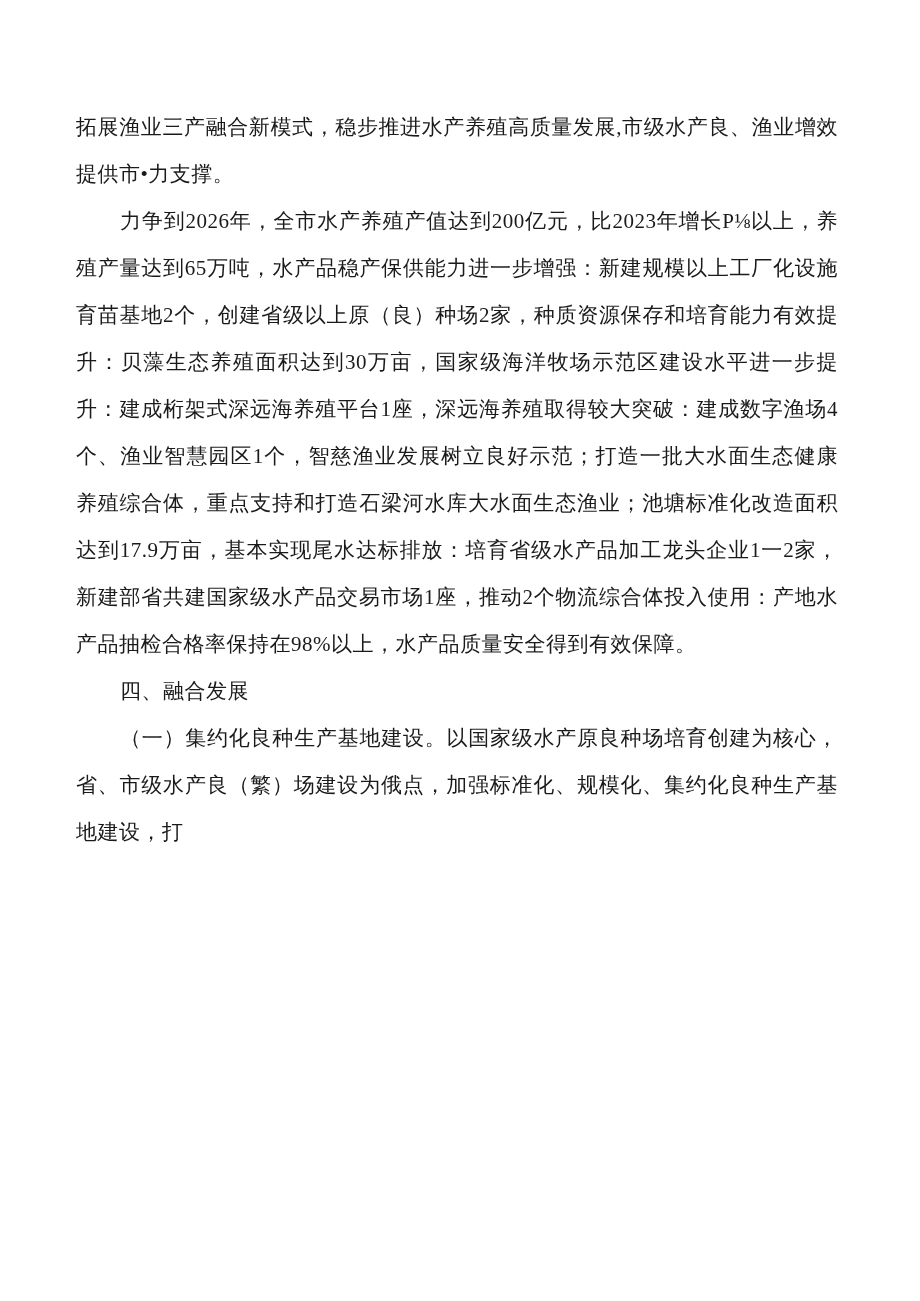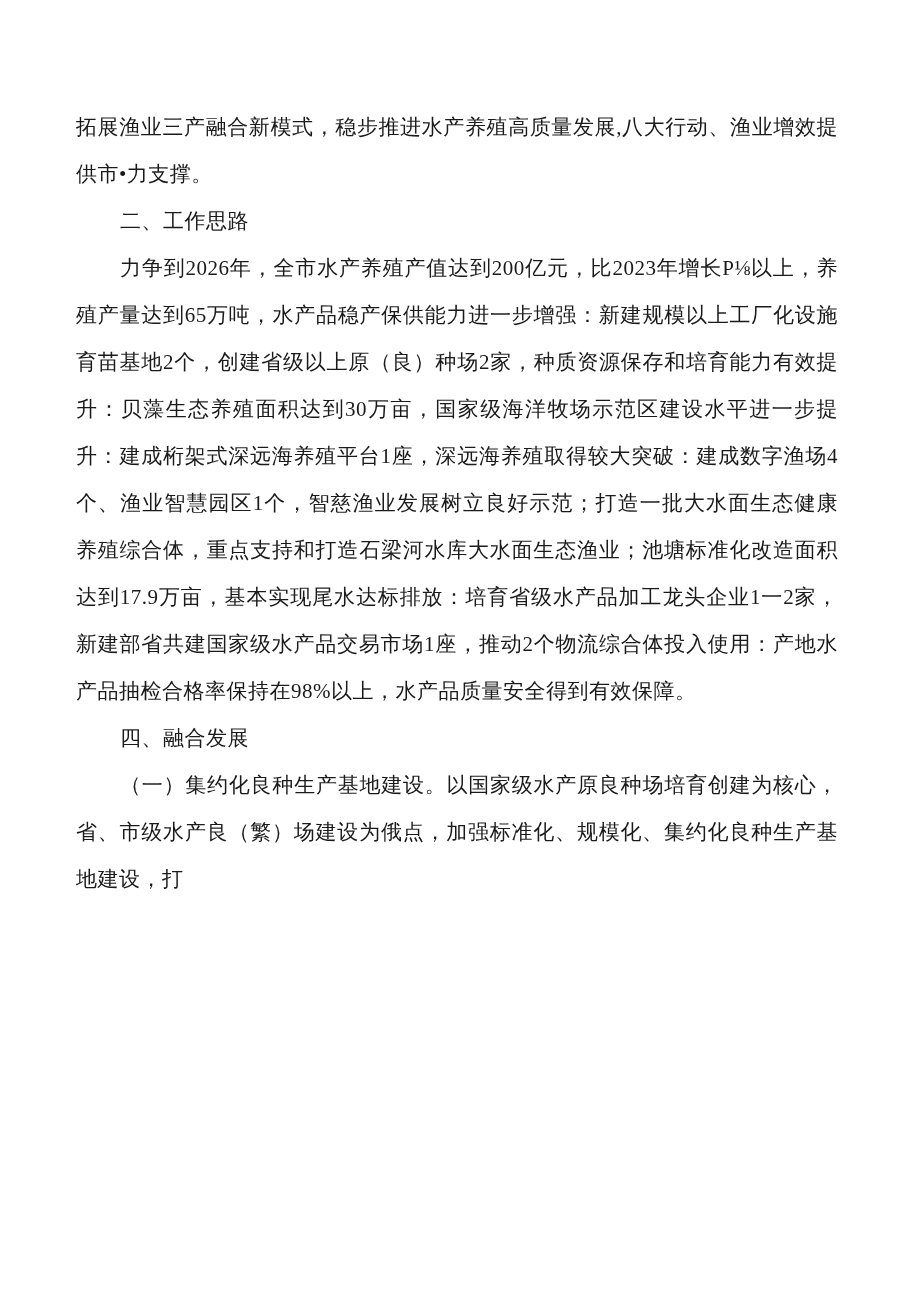--- a/index.html
+++ b/index.html
@@ -37,19 +37,18 @@
   }
   .para.heading {
     text-align: left;
   }
 </style>
 </head>
 <body>
 
 <div class="page">
   <div class="content">
-    <p class="para">拓展渔业三产融合新模式，稳步推进水产养殖高质量发展,八大行动、渔业增效提供市•力支撑。</p>
-    <p class="para indent heading">二、工作思路</p>
+    <p class="para">拓展渔业三产融合新模式，稳步推进水产养殖高质量发展,市级水产良、渔业增效提供市•力支撑。</p>
     <p class="para indent">力争到2026年，全市水产养殖产值达到200亿元，比2023年增长P⅛以上，养殖产量达到65万吨，水产品稳产保供能力进一步增强：新建规模以上工厂化设施育苗基地2个，创建省级以上原（良）种场2家，种质资源保存和培育能力有效提升：贝藻生态养殖面积达到30万亩，国家级海洋牧场示范区建设水平进一步提升：建成桁架式深远海养殖平台1座，深远海养殖取得较大突破：建成数字渔场4个、渔业智慧园区1个，智慈渔业发展树立良好示范；打造一批大水面生态健康养殖综合体，重点支持和打造石梁河水库大水面生态渔业；池塘标准化改造面积达到17.9万亩，基本实现尾水达标排放：培育省级水产品加工龙头企业1一2家，新建部省共建国家级水产品交易市场1座，推动2个物流综合体投入使用：产地水产品抽检合格率保持在98%以上，水产品质量安全得到有效保障。</p>
     <p class="para indent heading">四、融合发展</p>
     <p class="para indent">（一）集约化良种生产基地建设。以国家级水产原良种场培育创建为核心，省、市级水产良（繁）场建设为俄点，加强标准化、规模化、集约化良种生产基地建设，打</p>
   </div>
 </div>
 
 </body></html>

